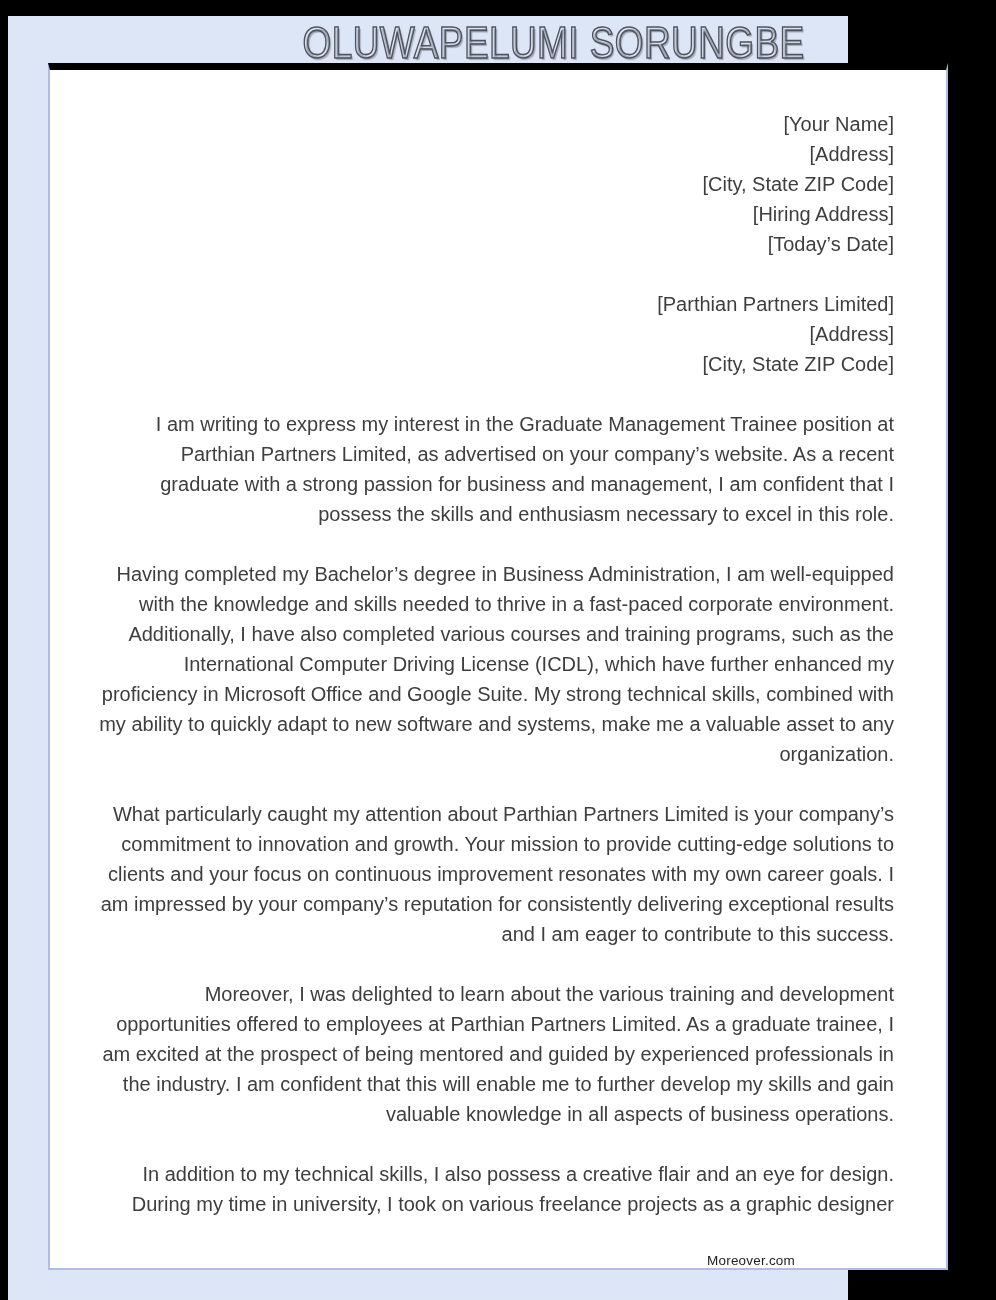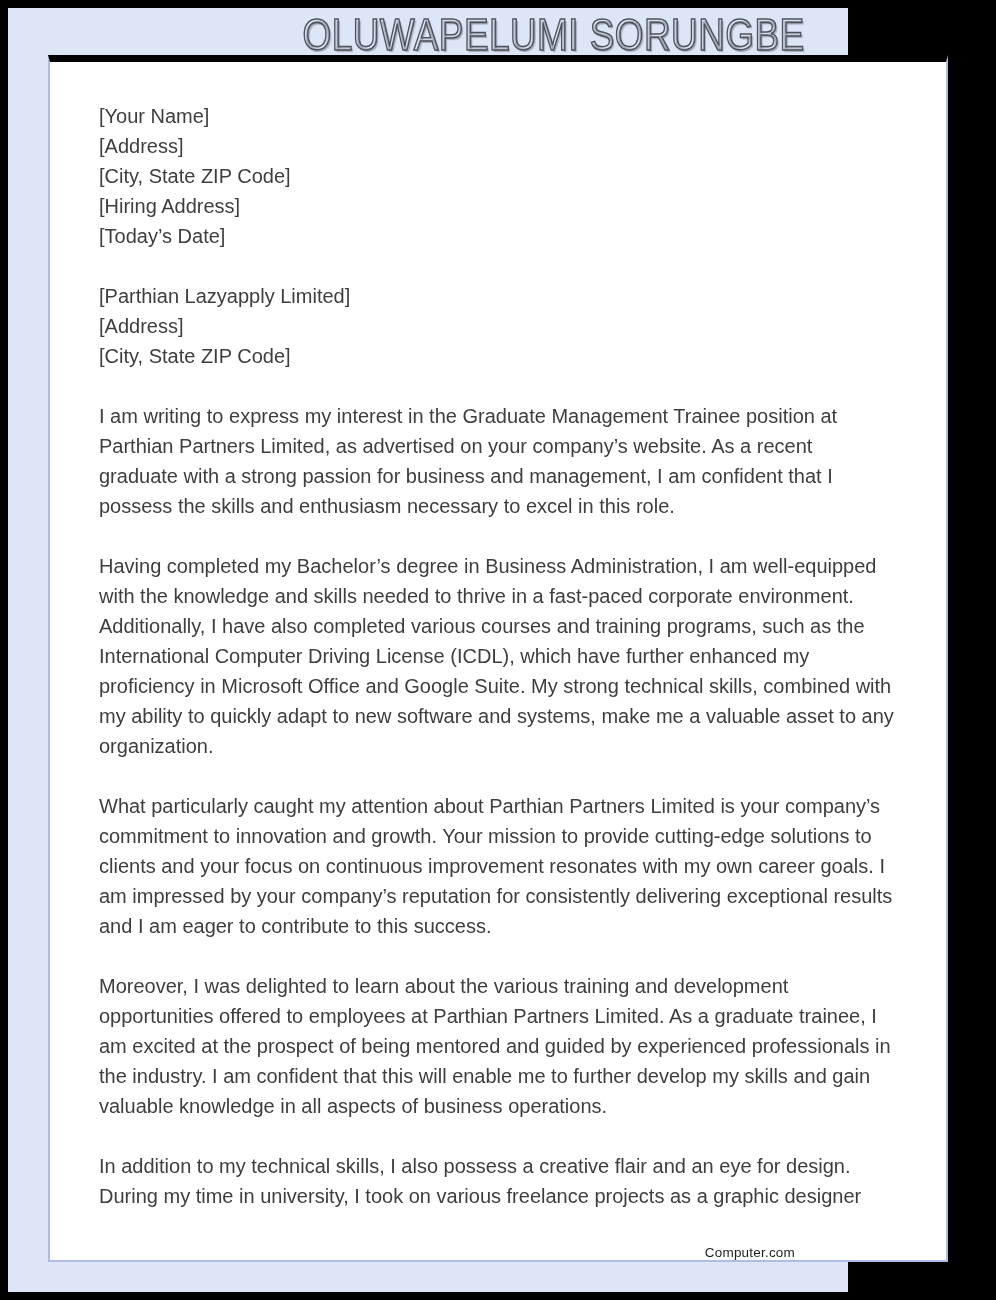--- a/index.html
+++ b/index.html
@@ -7,21 +7,21 @@
     padding: 0;
     width: 996px;
     height: 1300px;
     background: #000000;
     font-family: "Liberation Sans", "DejaVu Sans", sans-serif;
     overflow: hidden;
   }
   .canvas {
     position: absolute;
     left: 8px;
-    top: 8px;
+    top: 16px;
     width: 840px;
     height: 1284px;
     background: #dde6f7;
   }
   
   .header-name {
     position: absolute;
     top: 3px;
     right: 43px;
     font-size: 44px;
@@ -52,21 +52,21 @@
   }
   .letter {
     position: absolute;
     left: 49px;
     top: 39px;
     width: 795px;
     font-size: 20px;
     line-height: 30px;
     color: #3e3e3e;
   }
-  .letter .block { margin: 0; }
+  .letter .block { margin: 0; text-align: right; }
   .letter .block + .block { margin-top: 30px; }
   .letter p { margin: 0; }
   .addr-line { white-space: nowrap; }
   
   .watermark {
     position: absolute;
     top: 1236px;
     right: 53px;
     font-size: 13.5px;
     line-height: 18px;
@@ -86,30 +86,30 @@
 
       <div class="block">
         <div class="addr-line">[Your Name]</div>
         <div class="addr-line">[Address]</div>
         <div class="addr-line">[City, State ZIP Code]</div>
         <div class="addr-line">[Hiring Address]</div>
         <div class="addr-line">[Today’s Date]</div>
       </div>
 
       <div class="block">
-        <div class="addr-line">[Parthian Lazyapply Limited]</div>
+        <div class="addr-line">[Parthian Partners Limited]</div>
         <div class="addr-line">[Address]</div>
         <div class="addr-line">[City, State ZIP Code]</div>
       </div>
 
 
       <p class="block">I am writing to express my interest in the Graduate Management Trainee position at Parthian Partners Limited, as advertised on your company’s website. As a recent graduate with a strong passion for business and management, I am confident that I possess the skills and enthusiasm necessary to excel in this role.</p>
       <p class="block">Having completed my Bachelor’s degree in Business Administration, I am well-equipped with the knowledge and skills needed to thrive in a fast-paced corporate environment. Additionally, I have also completed various courses and training programs, such as the International Computer Driving License (ICDL), which have further enhanced my proficiency in Microsoft Office and Google Suite. My strong technical skills, combined with my ability to quickly adapt to new software and systems, make me a valuable asset to any organization.</p>
       <p class="block">What particularly caught my attention about Parthian Partners Limited is your company’s commitment to innovation and growth. Your mission to provide cutting-edge solutions to clients and your focus on continuous improvement resonates with my own career goals. I am impressed by your company’s reputation for consistently delivering exceptional results and I am eager to contribute to this success.</p>
       <p class="block">Moreover, I was delighted to learn about the various training and development opportunities offered to employees at Parthian Partners Limited. As a graduate trainee, I am excited at the prospect of being mentored and guided by experienced professionals in the industry. I am confident that this will enable me to further develop my skills and gain valuable knowledge in all aspects of business operations.</p>
       <p class="block">In addition to my technical skills, I also possess a creative flair and an eye for design. During my time in university, I took on various freelance projects as a graphic designer</p>
 
     </div>
   </div>
 
-  <div class="watermark">Computer.com</div>
+  <div class="watermark">Moreover.com</div>
 
 </div>
 
 </body></html>

